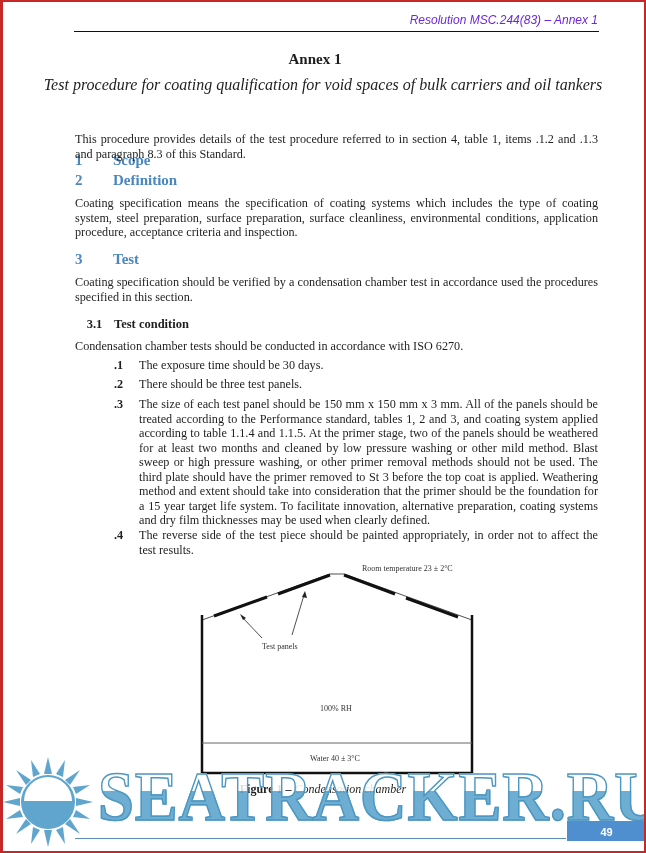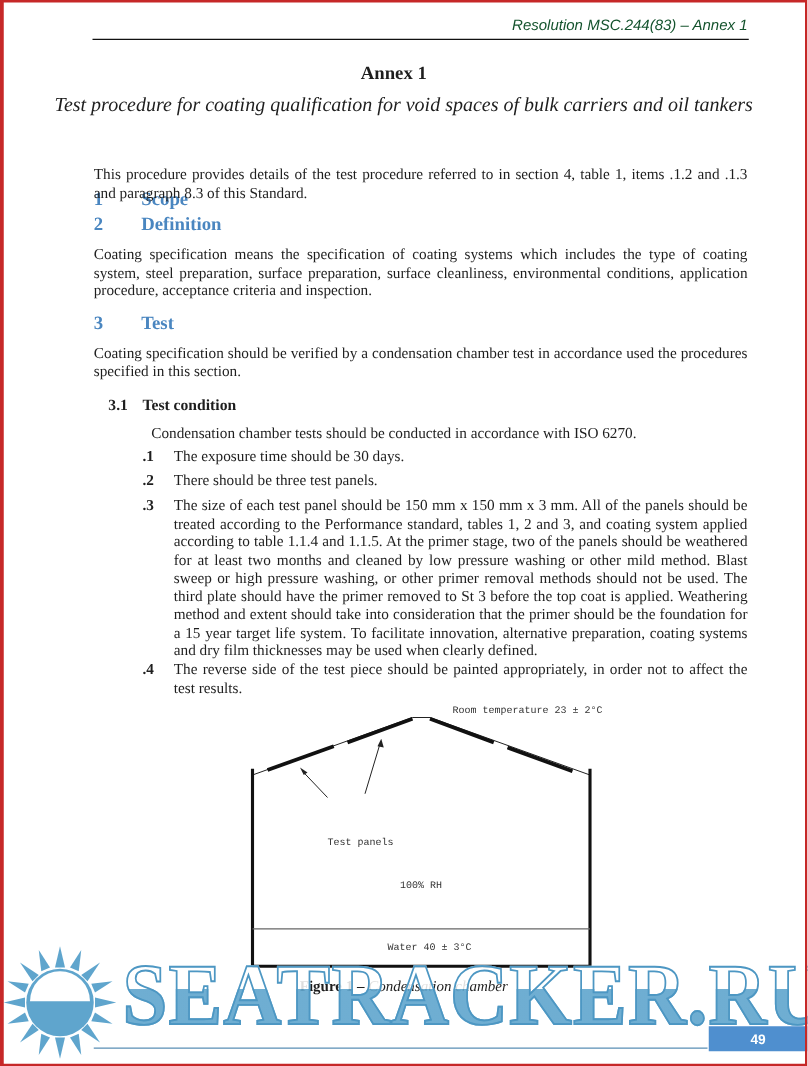--- a/index.html
+++ b/index.html
@@ -9,21 +9,21 @@
     font-family: "Liberation Sans", sans-serif;
     color: #1e1e1e;
   }
   .page-border {
     position: absolute; left: 0; top: 0; width: 646px; height: 853px;
     box-sizing: border-box; border: 2px solid #c62828;
     border-left-width: 3px; pointer-events: none; z-index: 10;
   }
   .running-head {
     position: absolute; right: 48px; top: 13px;
-    font-size: 12px; font-style: italic; color: #14532d;
+    font-size: 12px; font-style: italic; color: #6d28d9;
   }
   .head-rule {
     position: absolute; left: 74px; right: 47px; top: 31px;
     border-top: 1px solid #111;
   }
   .serif { font-family: "Liberation Serif", serif; }
   .annex-title {
     position: absolute; left: 0; right: 16px; top: 51px; text-align: center;
     font-size: 15px; font-weight: bold;
   }
@@ -51,21 +51,21 @@
   .item .num {
     position: absolute; left: 0; top: 0; font-weight: bold; width: 20px;
   }
   .item .txt {
     display: block; margin-left: 25px; text-align: justify;
   }
   .figure {
     position: absolute; left: 190px; top: 565px; width: 300px; height: 215px;
   }
   .fig-label {
-    position: absolute; font-size: 8px; color: #333; font-family: Liberation Mono, monospace;
+    position: absolute; font-size: 8px; color: #333; font-family: Liberation Serif, serif;
   }
   .fig-caption {
     position: absolute; left: 0; right: 0; top: 782px; text-align: center;
     font-size: 12px; z-index: 2;
   }
   .fig-caption b { font-weight: bold; }
   .fig-caption i { font-style: italic; }
   .watermark {
     position: absolute; left: 0; top: 755px; width: 646px; height: 95px; z-index: 3;
     pointer-events: none;
@@ -114,21 +114,21 @@
 <div class="para serif" style="top:196px;">Coating specification means the specification of coating systems which includes the type of coating system, steel preparation, surface preparation, surface cleanliness, environmental conditions, application procedure, acceptance criteria and inspection.</div>
 
 <div class="h1 serif" style="top:251px;font-family:Liberation Serif, serif;">
   <span class="num">3</span><span>Test</span>
 </div>
 <div class="para serif" style="top:275px;">Coating specification should be verified by a condensation chamber test in accordance used the procedures specified in this section.</div>
 
 <div class="h2 serif" style="top:317px;">
   <span class="num">3.1</span><span>Test condition</span>
 </div>
-<div class="para serif" style="top:339px;margin-left:46px;">Condensation chamber tests should be conducted in accordance with ISO 6270.</div>
+<div class="para serif" style="top:339px;">Condensation chamber tests should be conducted in accordance with ISO 6270.</div>
 
 <div class="item serif" style="top:358px;">
   <span class="num">.1</span>
   <span class="txt">The exposure time should be 30 days.</span>
 </div>
 <div class="item serif" style="top:377px;">
   <span class="num">.2</span>
   <span class="txt">There should be three test panels.</span>
 </div>
 <div class="item serif" style="top:397px;">
@@ -156,21 +156,21 @@
     <line x1="12" y1="208" x2="282" y2="208" stroke="#111" stroke-width="2.5"></line>
 
     <line x1="12" y1="178" x2="282" y2="178" stroke="#666" stroke-width="1"></line>
 
     <line x1="72" y1="73" x2="52" y2="52" stroke="#222" stroke-width="0.8"></line>
     <polygon points="50,49 56,53 53,55" fill="#222"></polygon>
     <line x1="102" y1="70" x2="114" y2="30" stroke="#222" stroke-width="0.8"></line>
     <polygon points="115,26 117,33 112,32" fill="#222"></polygon>
   </svg>
   <span class="fig-label" style="left:172px; top:-1px;">Room temperature 23 ± 2°C</span>
-  <span class="fig-label" style="left:72px; top:77px;margin-top:28px;">Test panels</span>
+  <span class="fig-label" style="left:72px; top:77px;">Test panels</span>
   <span class="fig-label" style="left:130px; top:139px;">100% RH</span>
   <span class="fig-label" style="left:120px; top:189px;">Water 40 ± 3°C</span>
 </div>
 
 <div class="fig-caption serif">
   <b>Figure 1 –</b>
   <i>Condensation chamber</i>
 </div>
 
 <svg class="watermark" viewBox="0 0 646 95">

